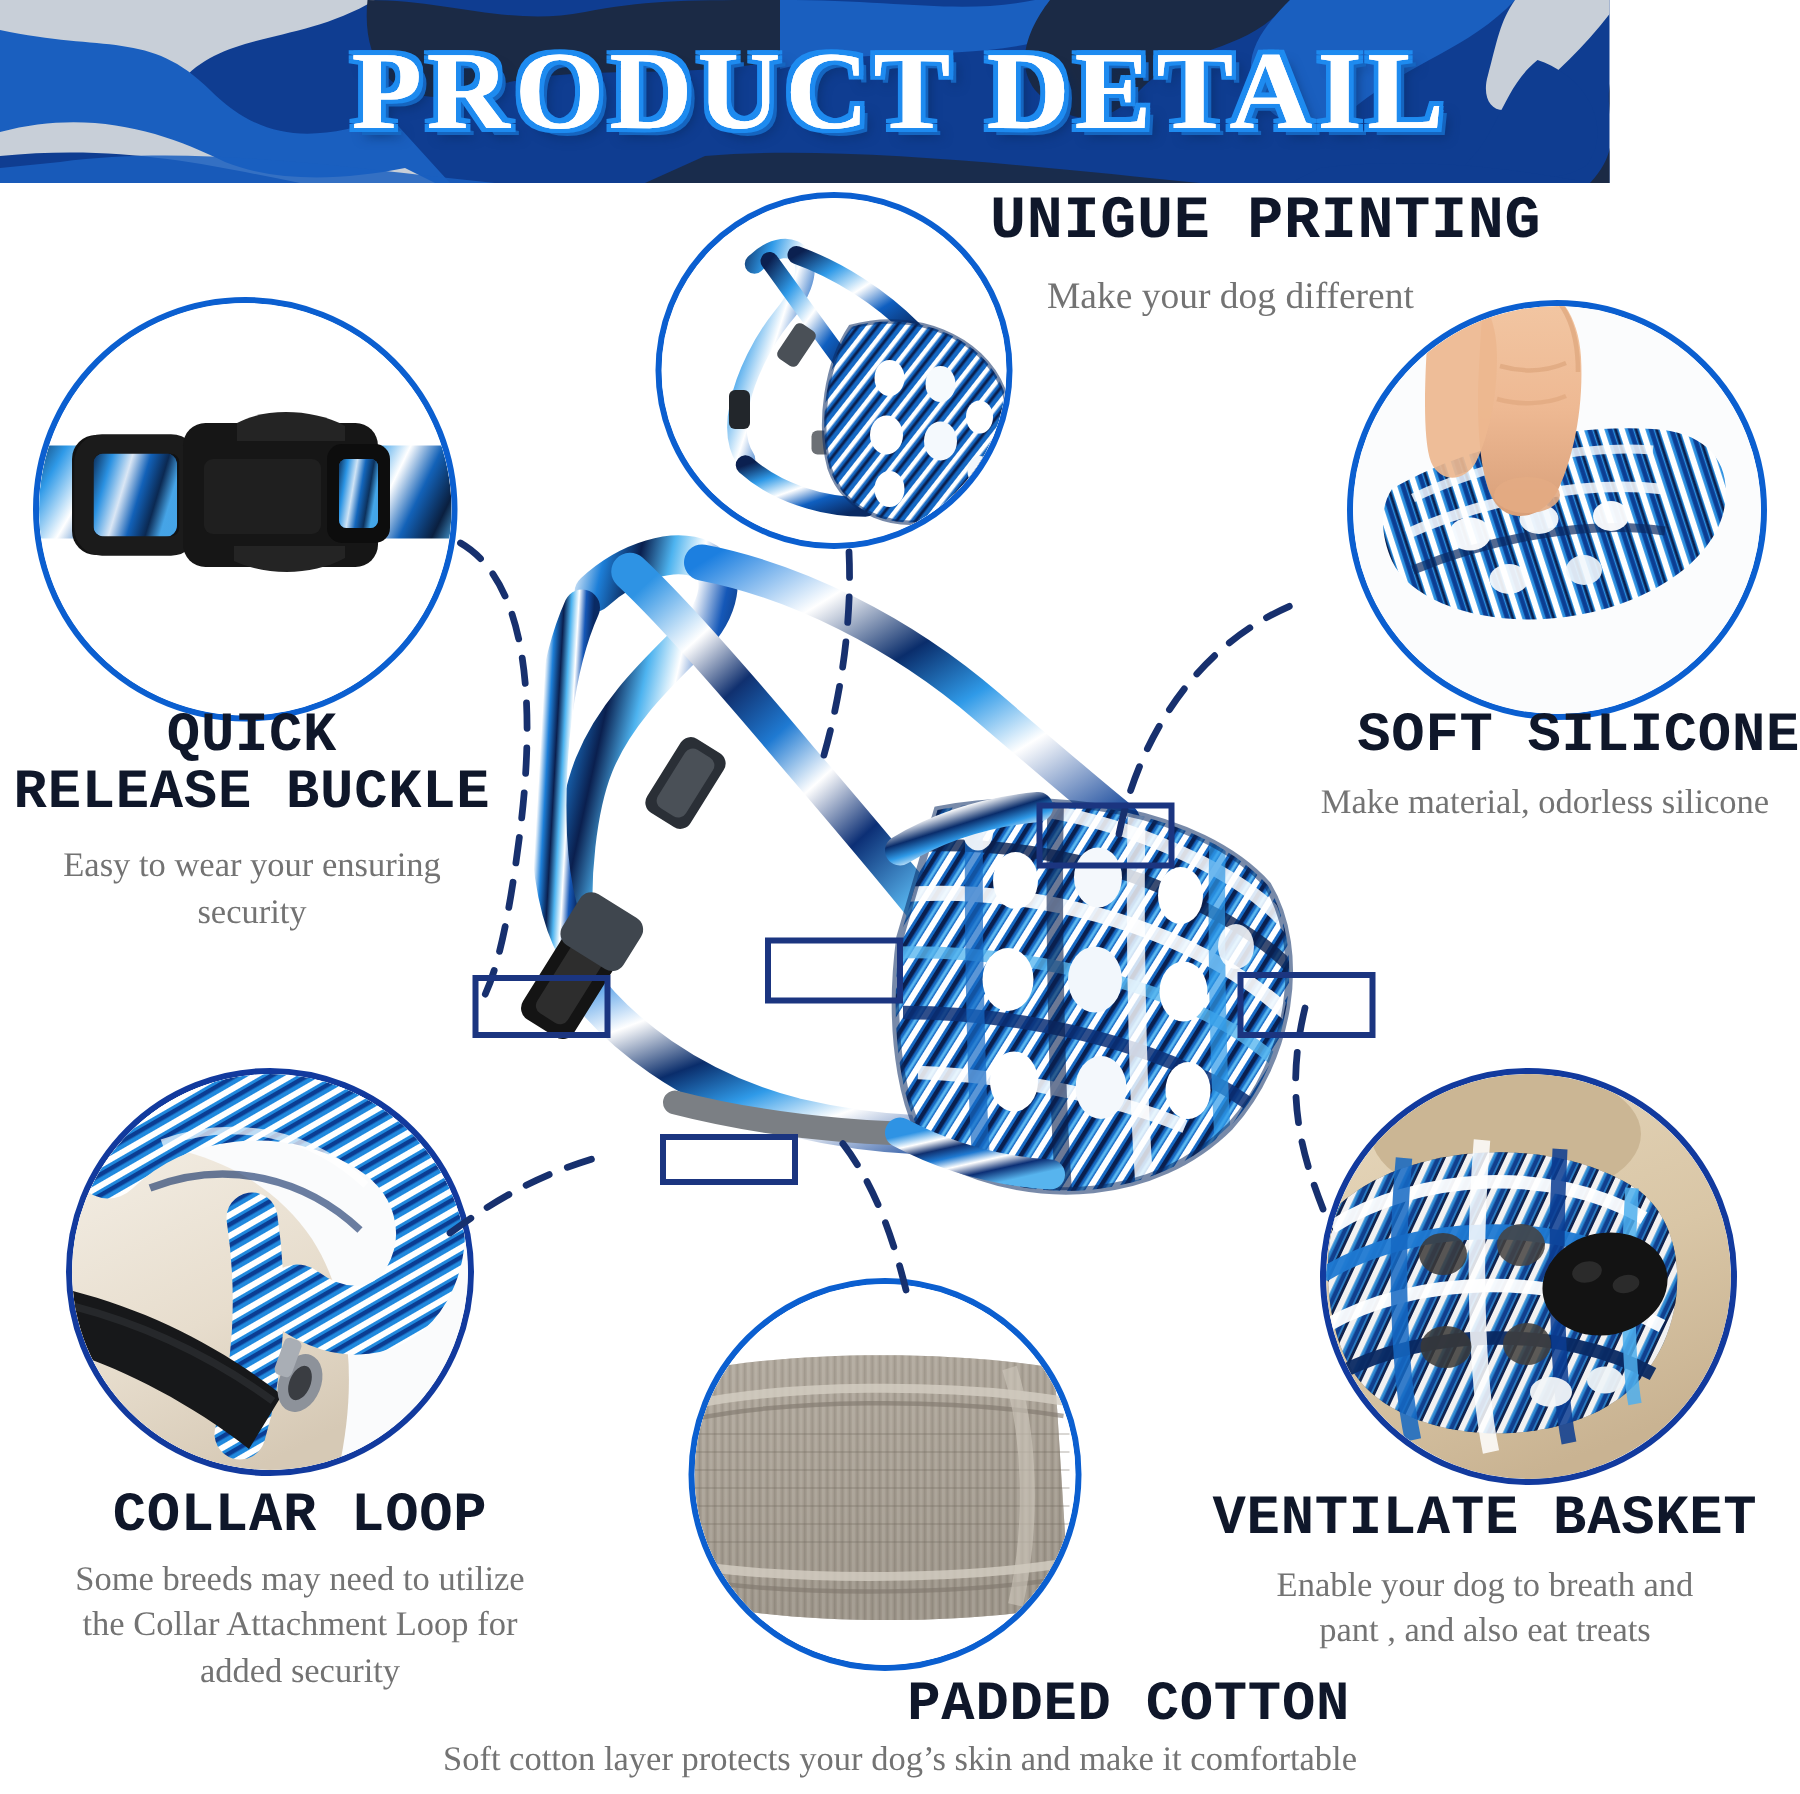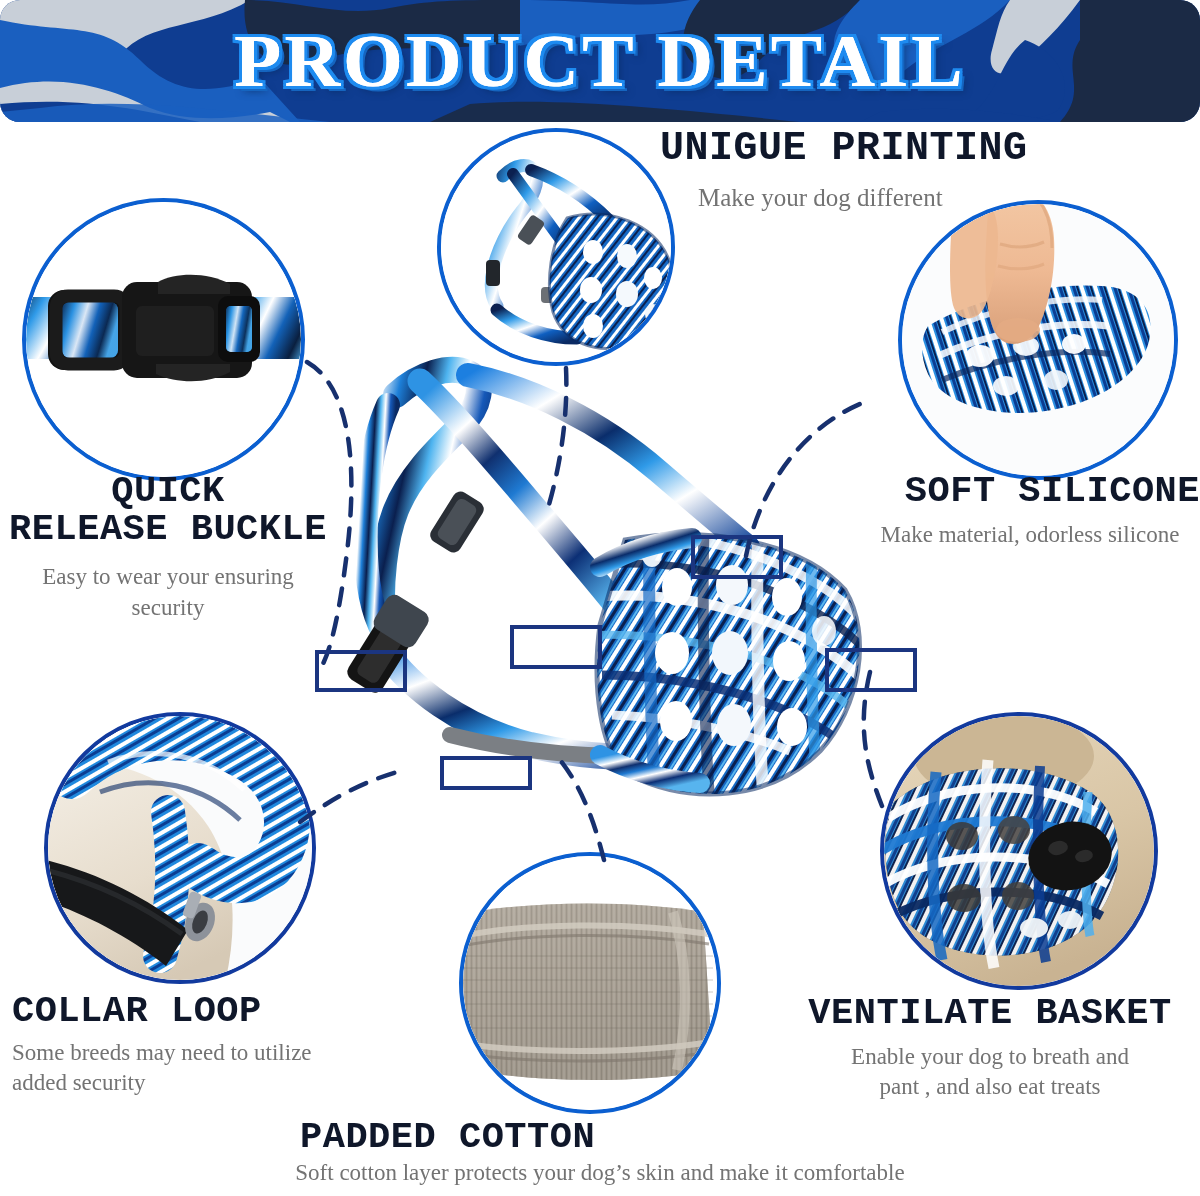--- a/index.html
+++ b/index.html
@@ -4,21 +4,21 @@
 <title>Product Detail</title>
 <style>
   html,body{margin:0;padding:0;background:#fff;}
   body{
     font-family:"Liberation Serif", serif;
     width:1200px;height:1196px;position:relative;overflow:hidden;
   }
   .page{position:absolute;inset:0;width:1200px;height:1196px;background:#fff;}
 
   
-  .banner{position:absolute;left:0;top:0;width:1200px;height:122px;overflow:hidden;border-radius:20px;}
+  .banner{position:absolute;left:0;top:0;width:1073px;height:122px;overflow:hidden;}
   .banner svg{position:absolute;left:0;top:0;}
   .banner-title{
     position:absolute;left:0;top:0;width:1200px;height:122px;
     display:flex;align-items:center;justify-content:center;
     font-family:"Liberation Serif", serif;
     font-weight:bold;font-size:74px;letter-spacing:3px;
     color:#ffffff;
     text-shadow:
        0 0 0 #fff,
        3px 0 0 #1e8bf0, -3px 0 0 #1e8bf0, 0 3px 0 #1e8bf0, 0 -3px 0 #1e8bf0,
@@ -443,32 +443,33 @@
     <div class="feat-title" style="font-size:37px;">RELEASE BUCKLE</div>
     <div class="feat-sub" style="font-size:23px;margin-top:14px;">Easy to wear your ensuring</div>
     <div class="feat-sub" style="font-size:23px;">security</div>
   </div>
 
   <div class="tblock" style="left:860px;top:472px;width:340px;text-align:center;">
     <div class="feat-title" style="font-size:37px;text-align:right;">SOFT SILICONE</div>
     <div class="feat-sub" style="font-size:23px;margin-top:10px;">Make material, odorless silicone</div>
   </div>
 
-  <div class="tblock" style="left:12px;top:992px;width:400px;">
+  <div class="tblock" style="left:0px;top:992px;width:400px;text-align:center;">
     <div class="feat-title" style="font-size:37px;">COLLAR LOOP</div>
     <div class="feat-sub" style="font-size:23px;margin-top:8px;">Some breeds may need to utilize</div>
+    <div class="feat-sub" style="font-size:23px;">the Collar Attachment Loop for</div>
     <div class="feat-sub" style="font-size:23px;">added security</div>
   </div>
 
   <div class="tblock" style="left:780px;top:994px;width:420px;text-align:center;">
     <div class="feat-title" style="font-size:37px;">VENTILATE BASKET</div>
     <div class="feat-sub" style="font-size:23px;margin-top:10px;">Enable your dog to breath and</div>
     <div class="feat-sub" style="font-size:23px;">pant , and also eat treats</div>
   </div>
 
-  <div class="tblock" style="left:300px;top:1118px;width:600px;text-align:left;">
+  <div class="tblock" style="left:300px;top:1118px;width:600px;text-align:right;">
     <div class="feat-title" style="font-size:37px;">PADDED COTTON</div>
   </div>
   <div class="tblock" style="left:140px;top:1158px;width:920px;text-align:center;">
     <div class="feat-sub" style="font-size:23px;">Soft cotton layer protects your dog’s skin and make it comfortable</div>
   </div>
 
 </div>
 
 </body></html>

